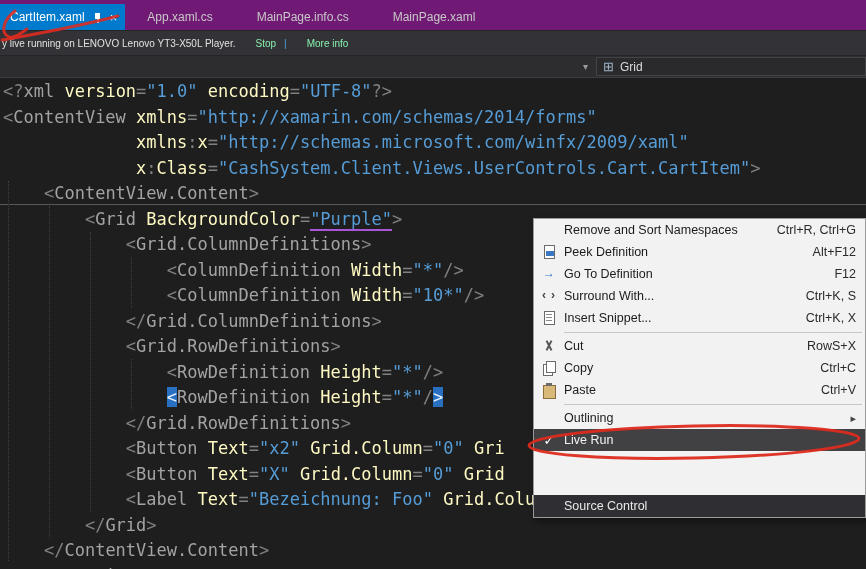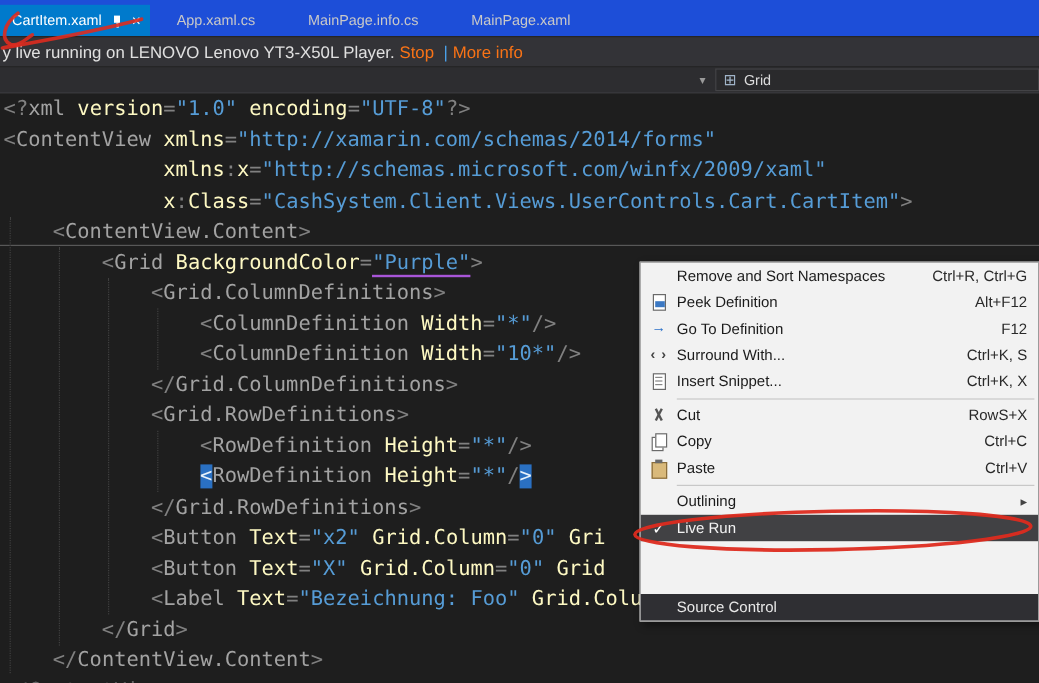--- a/index.html
+++ b/index.html
@@ -1,31 +1,31 @@
 <!DOCTYPE html>
 <html><head>
 <meta charset="utf-8">
 <style>
   * { margin:0; padding:0; box-sizing:border-box; }
   html,body { width:866px; height:569px; overflow:hidden; }
   body { font-family:"Liberation Sans", sans-serif; background:#1e1e1e; position:relative; }
 
   
-  .tabbar { position:absolute; top:0; left:0; right:0; height:30px; background:#1d4ed8; display:flex; align-items:flex-end; }
+  .tabbar { position:absolute; top:0; left:0; right:0; height:30px; background:#701a75; display:flex; align-items:flex-end; }
   .tab { height:26px; display:flex; align-items:center; padding:0 22px; color:#c8c8c8; font-size:12px; cursor:default; }
   .tab.active { background:#007acc; color:#fff; padding:0 8px 0 10px; }
   .tab-label { white-space:nowrap; }
   .pin-icon { position:relative; width:10px; height:13px; display:inline-block; margin-left:8px; }
   .pin-icon::before { content:""; position:absolute; left:2px; top:2px; width:5px; height:6px; background:#fff; }
   .pin-icon::after { content:""; position:absolute; left:4px; top:8px; width:2px; height:4px; background:#fff; }
   .close-icon { margin-left:7px; font-size:13px; color:#fff; line-height:1; }
 
   
-  .infobar { position:absolute; top:30px; left:0; right:0; height:26px; background:#333337; border-top:1px solid #252526; border-bottom:1px solid #252526; display:flex; align-items:center; font-size:14px; color:#e0e0e0; padding-left:2px; white-space:nowrap; }
-  .infobar .link { color:#f97316; margin-left:4px; cursor:pointer; }
+  .infobar { position:absolute; top:30px; left:0; right:0; height:26px; background:#333337; border-top:1px solid #252526; border-bottom:1px solid #252526; display:flex; align-items:center; font-size:10px; color:#e0e0e0; padding-left:2px; white-space:nowrap; }
+  .infobar .link { color:#86efac; margin-left:20px; cursor:pointer; }
   .infobar .bar-divider { color:#4aa0e8; margin-left:8px; }
 
   
   .navbar { position:absolute; top:56px; left:0; right:0; height:22px; background:#2d2d30; border-bottom:1px solid #3e3e42; }
   .type-combo { position:absolute; left:0; top:0; width:592px; height:21px; display:flex; align-items:center; justify-content:flex-end; padding-right:4px; }
   .combo-arrow { color:#9a9a9a; font-size:10px; }
   .member-combo { position:absolute; left:596px; right:0; top:1px; height:19px; background:#2a2a2c; border:1px solid #434346; display:flex; align-items:center; gap:6px; padding:0 6px; color:#dcdcdc; font-size:12px; }
   .grid-glyph { color:#a0b4c8; font-size:13px; line-height:1; }
 
   

